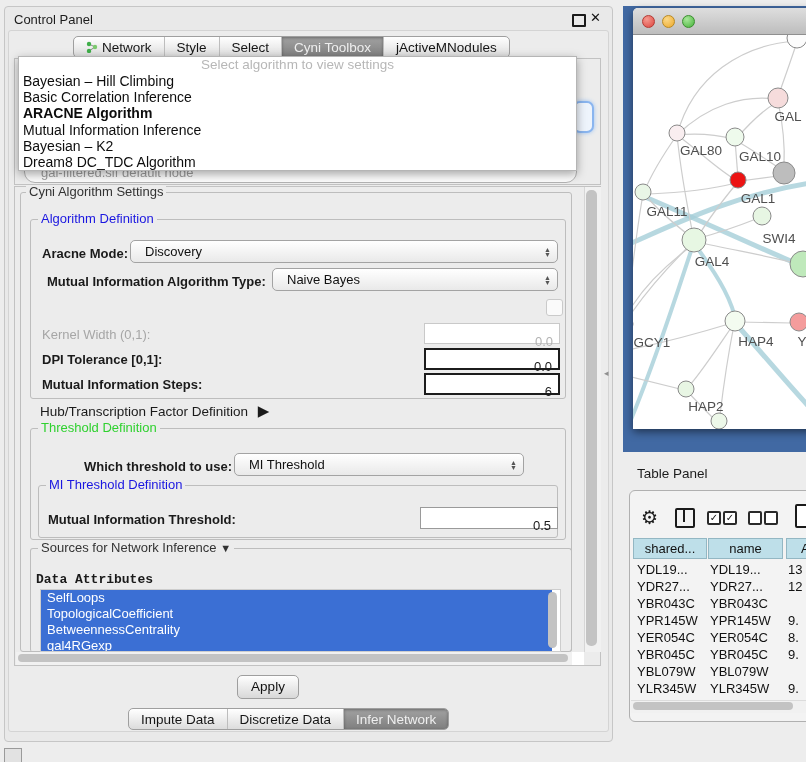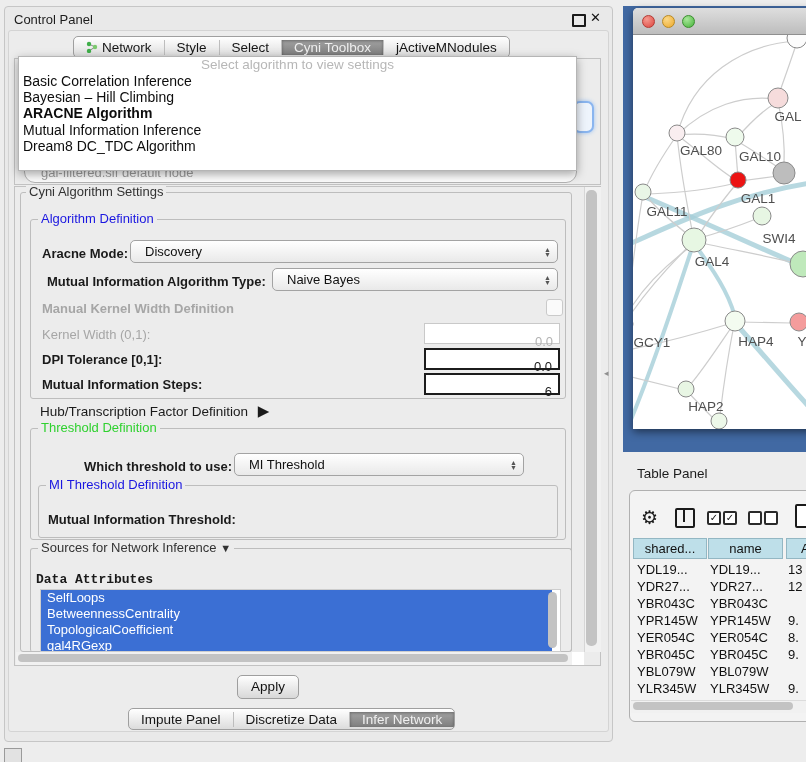--- a/index.html
+++ b/index.html
@@ -12,21 +12,21 @@
   .cp{left:4px;top:6px;width:609px;height:736px;background:#e9e9e9;border:1px solid #c6c6c6;
       border-radius:4px;box-sizing:border-box;}
   .cp-title{left:14px;top:12px;font-size:13px;color:#1c1c1c;}
   .cp-float{left:572px;top:14px;width:10px;height:9px;border:2px solid #1a1a1a;border-radius:1px;}
   .cp-close{left:590px;top:10px;font-size:13px;font-weight:bold;color:#111;}
   .cp-inner{left:8px;top:30px;width:601px;height:702px;background:#ececec;border:1px solid #d4d4d4;
       border-radius:3px;box-sizing:border-box;}
 
   
   .seg{display:flex;height:22px;border:1px solid #9f9f9f;border-radius:5px;overflow:hidden;
-       background:linear-gradient(#ffffff,#dcdcdc);box-sizing:border-box;align-items:center;}
+       background:linear-gradient(#ffffff,#dcdcdc);box-sizing:border-box;}
   .seg .item{display:flex;align-items:center;gap:4px;padding:0 12px;font-size:13.5px;color:#151515;
        border-left:1px solid #bdbdbd;white-space:nowrap;}
   .seg .item:first-child{border-left:none;}
   .seg .item.sel{background:linear-gradient(#a2a2a2,#7f7f7f);color:#efefef;
        box-shadow:inset 0 1px 3px rgba(0,0,0,.35);}
 
   
   .upper-panel{left:14px;top:58px;width:587px;height:127px;border:1px solid #c2c2c2;
        background:#ececec;box-sizing:border-box;z-index:1;}
   .combo-fragment{left:573px;top:101px;width:17px;height:28px;border:2px solid #8ab5ef;
@@ -133,24 +133,25 @@
         <span>jActiveMNodules</span>
       </div>
     </div>
 
   <div class="abs upper-panel"></div>
   <div class="abs combo-fragment"></div>
   <div class="abs combo-sliver">gal-filtered.sif default node</div>
 
   <div class="abs popup" id="popup">
     <div class="prompt">Select algorithm to view settings</div>
-  <div class="pi">Basic Correlation Inference</div>
-      <div class="pi">Bayesian – Hill Climbing</div>
+  <div class="pi">Bayesian – Hill Climbing</div>
+      <div class="pi">Basic Correlation Inference</div>
       <div class="pi bold">ARACNE Algorithm</div>
       <div class="pi">Mutual Information Inference</div>
+      <div class="pi">Bayesian – K2</div>
       <div class="pi">Dream8 DC_TDC Algorithm</div>
     </div>
 
   <div class="abs scrollpane"></div>
   <div class="abs track" style="left:584px;top:187px;width:16px;height:465px;border-left:1px solid #d6d6d6;"></div>
   <div class="abs vthumb" style="left:586px;top:190px;width:11px;height:456px;"></div>
   <div class="abs track" style="left:16px;top:652px;width:556px;height:13px;"></div>
   <div class="abs hthumb" style="left:18px;top:654px;width:550px;height:8px;"></div>
   <div class="abs" style="left:572px;top:652px;width:12px;height:13px;background:#ffffff;"></div>
 
@@ -171,21 +172,20 @@
 
   <div class="lbl b" style="left:47px;top:274px;">Mutual Information Algorithm Type:</div>
   <div class="combo" style="left:272px;top:268px;width:286px;height:23px;">
     <span>Naive Bayes</span>
     <span class="arrows">
         <span>▲</span>
         <span>▼</span>
       </span>
   </div>
 
-  <div class="lbl b dis" style="left:42px;top:301px;">Manual Kernel Width Definition</div>
   <div class="checkbox" style="left:546px;top:299px;"></div>
 
   <div class="lbl dis" style="left:42px;top:327px;">Kernel Width (0,1):</div>
   <div class="field off" style="left:424px;top:323px;width:136px;height:21px;">0.0</div>
 
   <div class="lbl b" style="left:42px;top:352px;">DPI Tolerance [0,1]:</div>
   <div class="field strong" style="left:424px;top:348px;width:136px;height:22px;">0.0</div>
 
   <div class="lbl b" style="left:42px;top:377px;">Mutual Information Steps:</div>
   <div class="field strong" style="left:424px;top:373px;width:136px;height:22px;">6</div>
@@ -203,39 +203,40 @@
     <span>MI Threshold</span>
     <span class="arrows">
         <span>▲</span>
         <span>▼</span>
       </span>
   </div>
 
   <div class="abs group" style="left:38px;top:485px;width:520px;height:53px;"></div>
   <div class="gtitle" style="left:46px;top:478px;color:#1a16e0;">MI Threshold Definition</div>
   <div class="lbl b" style="left:48px;top:512px;">Mutual Information Threshold:</div>
+  <div class="field" style="left:420px;top:507px;width:138px;height:22px;line-height:20px;">0.5</div>
 
   <div class="abs group" style="left:30px;top:548px;width:542px;height:104px;border-bottom:none;"></div>
   <div class="gtitle" style="left:38px;top:541px;color:#333;">
     <span>Sources for Network Inference</span>
     <span style="font-size:11px;">▼</span>
   </div>
   <div class="lbl b" style="left:36px;top:572px;font-family:Liberation Mono, monospace;">Data Attributes</div>
   <div class="listbox" style="left:40px;top:589px;width:521px;height:63px;" id="attrList">
       <div class="litem" style="background: rgb(59, 111, 212); width: 505px;">SelfLoops</div>
+      <div class="litem" style="background: rgb(59, 111, 212); width: 505px;">TopologicalCoefficient</div>
       <div class="litem" style="background: rgb(59, 111, 212); width: 505px;">BetweennessCentrality</div>
-      <div class="litem" style="background: rgb(59, 111, 212); width: 505px;">TopologicalCoefficient</div>
       <div class="litem" style="background: rgb(59, 111, 212); width: 505px;">gal4RGexp</div>
     </div>
   <div class="abs vthumb" style="left:548px;top:592px;width:9px;height:56px;z-index:4;"></div>
 
   <div class="abs apply">Apply</div>
   <div class="abs seg" style="left:128px;top:708px;" id="bottomTabs">
       <div class="item">
-        <span>Impute Panel</span>
+        <span>Impute Data</span>
       </div>
       <div class="item">
         <span>Discretize Data</span>
       </div>
       <div class="item sel">
         <span>Infer Network</span>
       </div>
     </div>
 
   <div class="abs desktop"></div>

